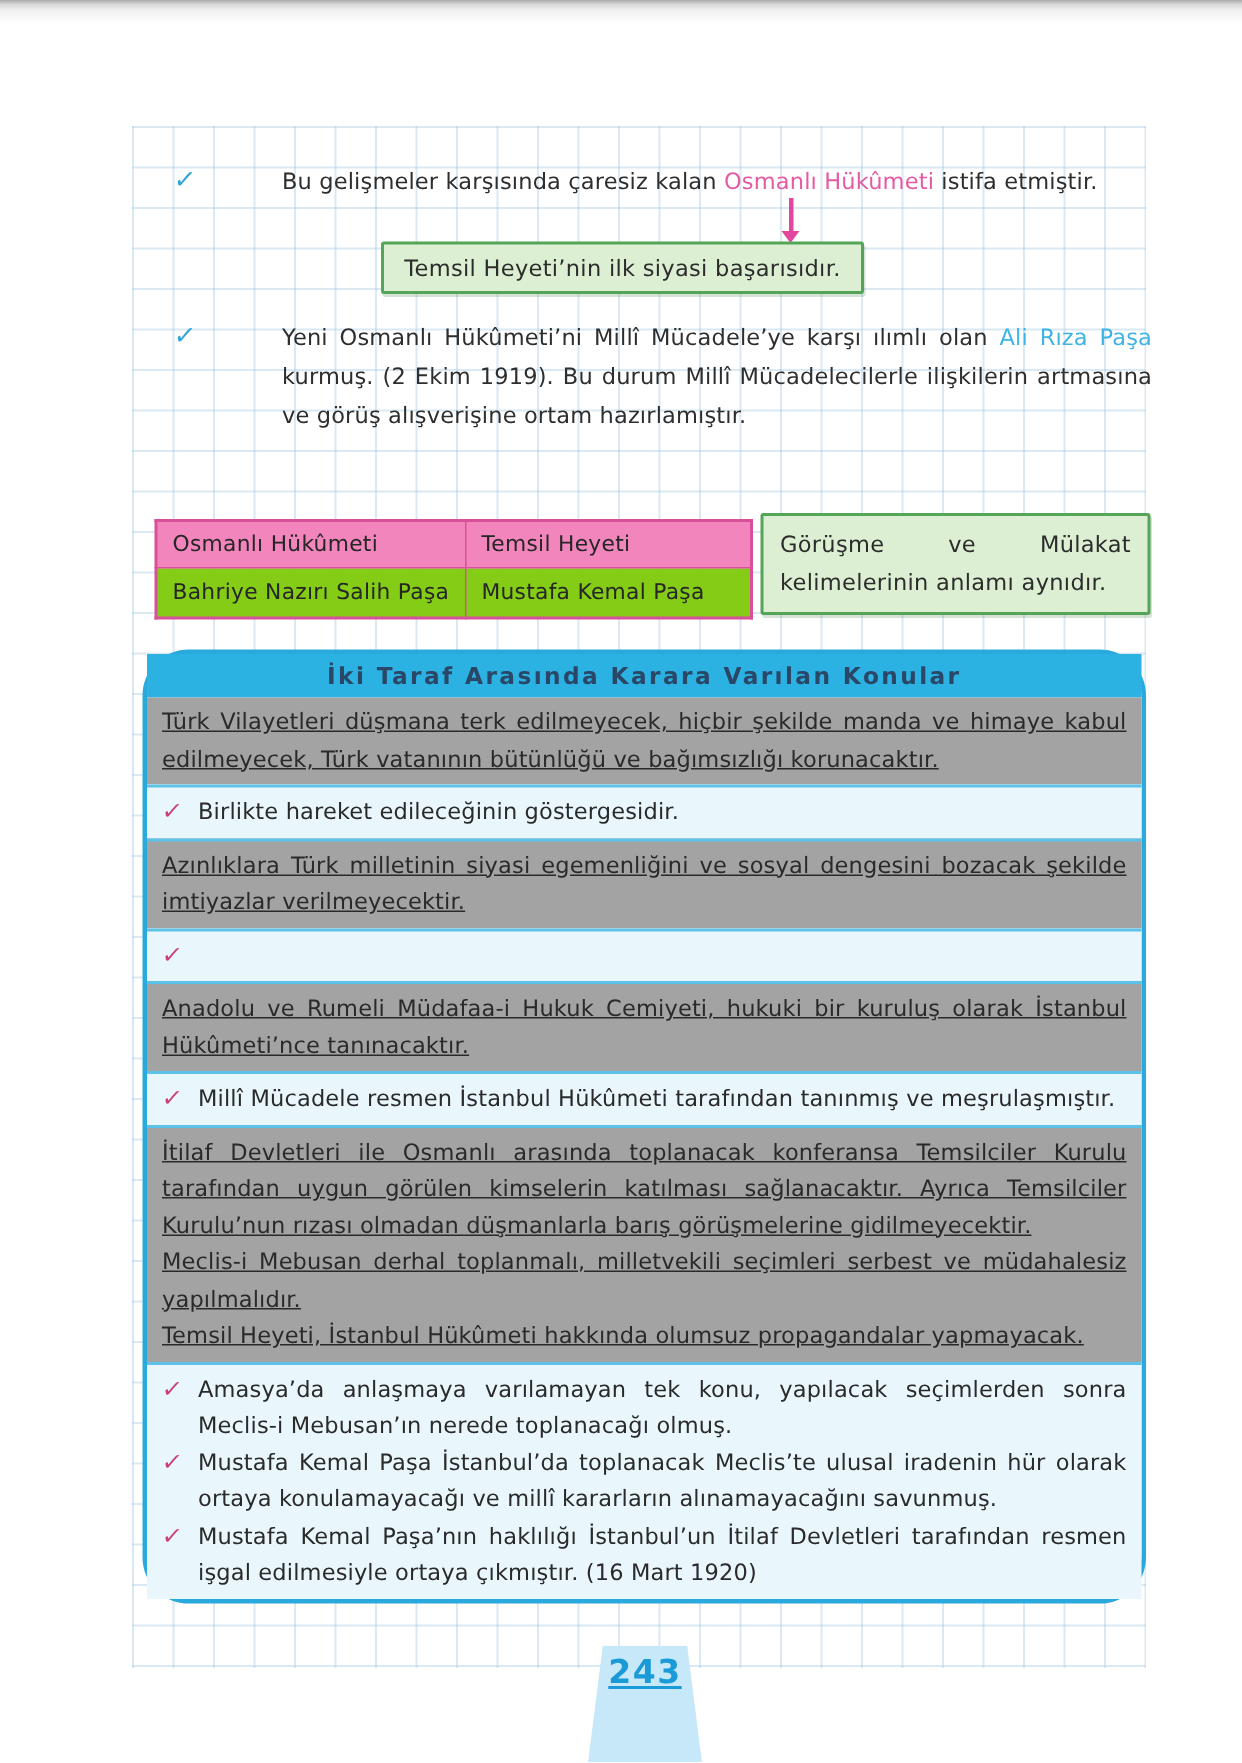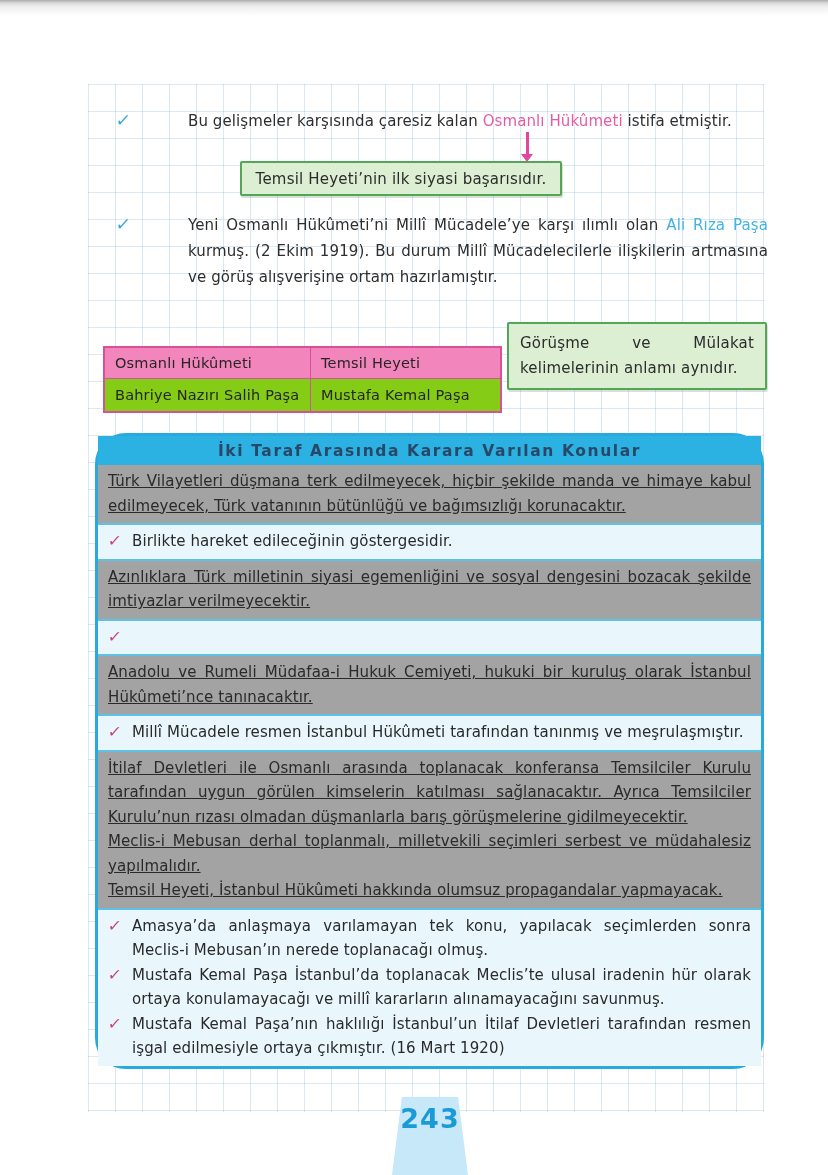--- a/index.html
+++ b/index.html
@@ -55,39 +55,39 @@
   .check-mag{color:#c93e7d;font-weight:bold;font-size:16px;flex:0 0 24px;width:24px;
     line-height:24.5px;transform:skewX(-8deg);}
   .ctext{flex:1;text-align:justify;}
   .para{margin:0;}
   
   .page-tab{position:absolute;left:392px;top:1097px;width:76px;height:78px;
     background:#c7e8f8;-webkit-clip-path:polygon(13% 0,87% 0,100% 100%,0 100%);
     clip-path:polygon(13% 0,87% 0,100% 100%,0 100%);
     text-align:center;}
   .page-num{display:inline-block;margin-top:6px;color:#1a9bd7;font-weight:bold;
-    font-size:27px;letter-spacing:1px;font-family:"DejaVu Sans","Liberation Sans",sans-serif;}
+    font-size:22px;letter-spacing:1px;font-family:"DejaVu Sans","Liberation Sans",sans-serif;text-decoration:underline;}
 </style>
 </head>
 <body>
 
 <div class="edge-top"></div>
 <div class="grid-layer"></div>
 
 <div class="abs bullet" style="left:116px;top:108px;width:650px;">
   <span class="check-blue">✓</span>
   <span class="btext"><span>Bu gelişmeler karşısında çaresiz kalan </span><span class="hl-pink">Osmanlı Hükûmeti</span><span> istifa etmiştir.</span></span>
 </div>
 
 <div class="abs arrow-down" style="left:520px;top:132px;">
   <div class="stem"></div>
   <div class="head"></div>
 </div>
 
-<div class="abs green-box center" style="left:240px;top:161px;width:318px;height:31px;">
+<div class="abs green-box center" style="left:254px;top:161px;width:318px;height:31px;">
   <span>Temsil Heyeti’nin ilk siyasi başarısıdır.</span>
 </div>
 
 <div class="abs bullet" style="left:116px;top:212px;width:652px;">
   <span class="check-blue">✓</span>
   <span class="btext"><span>Yeni Osmanlı Hükûmeti’ni Millî Mücadele’ye karşı ılımlı olan </span><span class="hl-cyan">Ali Rıza Paşa</span><span> kurmuş. (2 Ekim 1919). Bu durum Millî Mücadelecilerle ilişkilerin artmasına ve görüş alışverişine ortam hazırlamıştır.</span></span>
 </div>
 
 <table class="abs ctable" style="left:103px;top:346px;width:399px;">
   <tbody>
@@ -95,21 +95,21 @@
     <td style="width:52%;">Osmanlı Hükûmeti</td>
     <td>Temsil Heyeti</td>
   </tr>
   <tr class="brow">
     <td>Bahriye Nazırı Salih Paşa</td>
     <td>Mustafa Kemal Paşa</td>
   </tr>
 </tbody>
   </table>
 
-<div class="abs green-box note" style="left:507px;top:322px;width:234px;">
+<div class="abs green-box note" style="left:507px;top:342px;width:234px;">
   <span>Görüşme ve Mülakat kelimelerinin anlamı aynıdır.</span>
 </div>
 
 <div class="abs dtable" style="left:95px;top:433px;width:663px;border-radius:31px;">
   <div class="title">İki Taraf Arasında Karara Varılan Konular</div>
 
   <div class="drow decision" style="border-top:none;">Türk Vilayetleri düşmana terk edilmeyecek, hiçbir şekilde manda ve himaye kabul edilmeyecek, Türk vatanının bütünlüğü ve bağımsızlığı korunacaktır.</div>
 
   <div class="drow comment crow">
     <span class="check-mag">✓</span>

